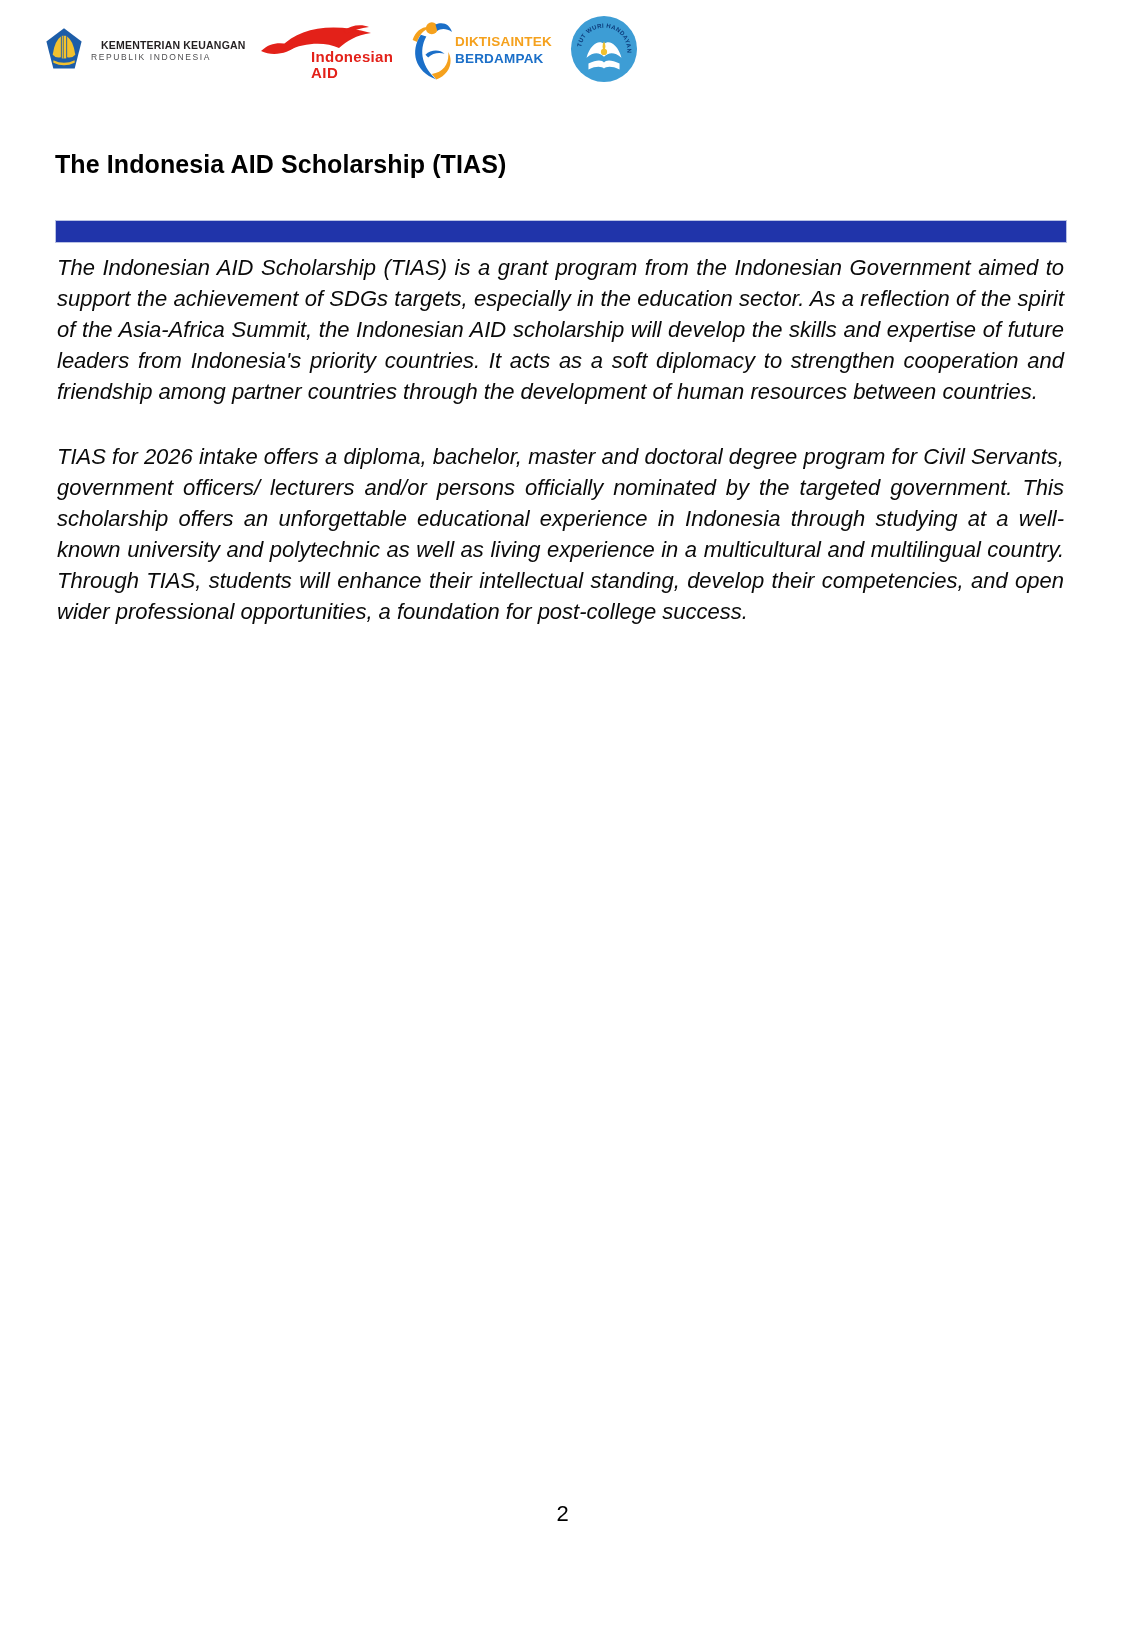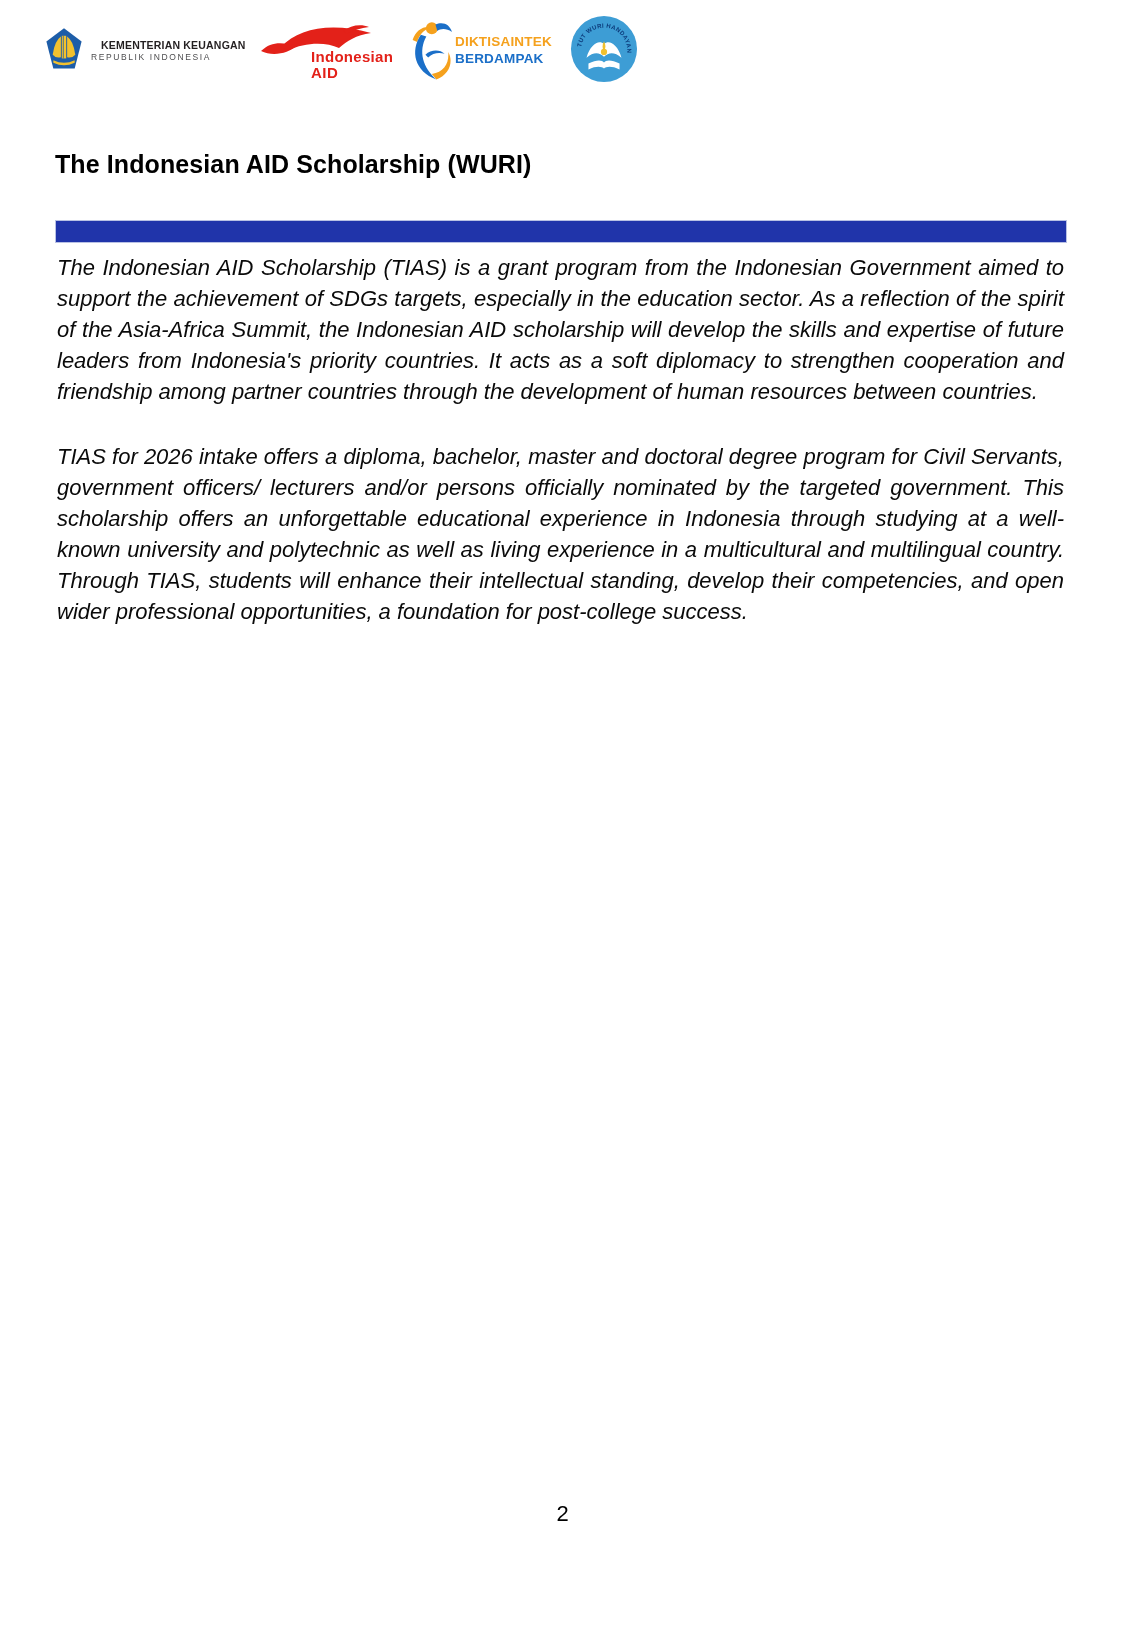--- a/index.html
+++ b/index.html
@@ -124,21 +124,21 @@
           <path d="M17,44 C21,30 30,25 35,30 C40,25 49,30 53,44 C46,38 40,38 35,43 C30,38 24,38 17,44 Z" fill="#ffffff"></path>
           <path d="M35,27 C33,31 33,34 35,37 C37,34 37,31 35,27 Z" fill="#f2c12e"></path>
           <circle cx="35" cy="38" r="3.2" fill="#f2c12e"></circle>
           <path d="M19,50 C27,46 33,46 35,49 C37,46 43,46 51,50 L51,56 C43,52 37,53 35,55 C33,53 27,52 19,56 Z" fill="#ffffff"></path>
         </svg>
       </span>
     </div>
 
   </header>
 
-  <h1 class="page-title">The Indonesian AID Scholarship (WURI)</h1>
+  <h1 class="page-title">The Indonesia AID Scholarship (TIAS)</h1>
 
   <div class="divider-bar"></div>
 
   <main class="body-text">
     <p>The Indonesian AID Scholarship (TIAS) is a grant program from the Indonesian Government aimed to support the achievement of SDGs targets, especially in the education sector. As a reflection of the spirit of the Asia-Africa Summit, the Indonesian AID scholarship will develop the skills and expertise of future leaders from Indonesia's priority countries. It acts as a soft diplomacy to strengthen cooperation and friendship among partner countries through the development of human resources between countries.</p>
     <p>TIAS for 2026 intake offers a diploma, bachelor, master and doctoral degree program for Civil Servants, government officers/ lecturers and/or persons officially nominated by the targeted government. This scholarship offers an unforgettable educational experience in Indonesia through studying at a well-known university and polytechnic as well as living experience in a multicultural and multilingual country. Through TIAS, students will enhance their intellectual standing, develop their competencies, and open wider professional opportunities, a foundation for post-college success.</p>
   </main>
 
   <div class="page-number">2</div>
 

